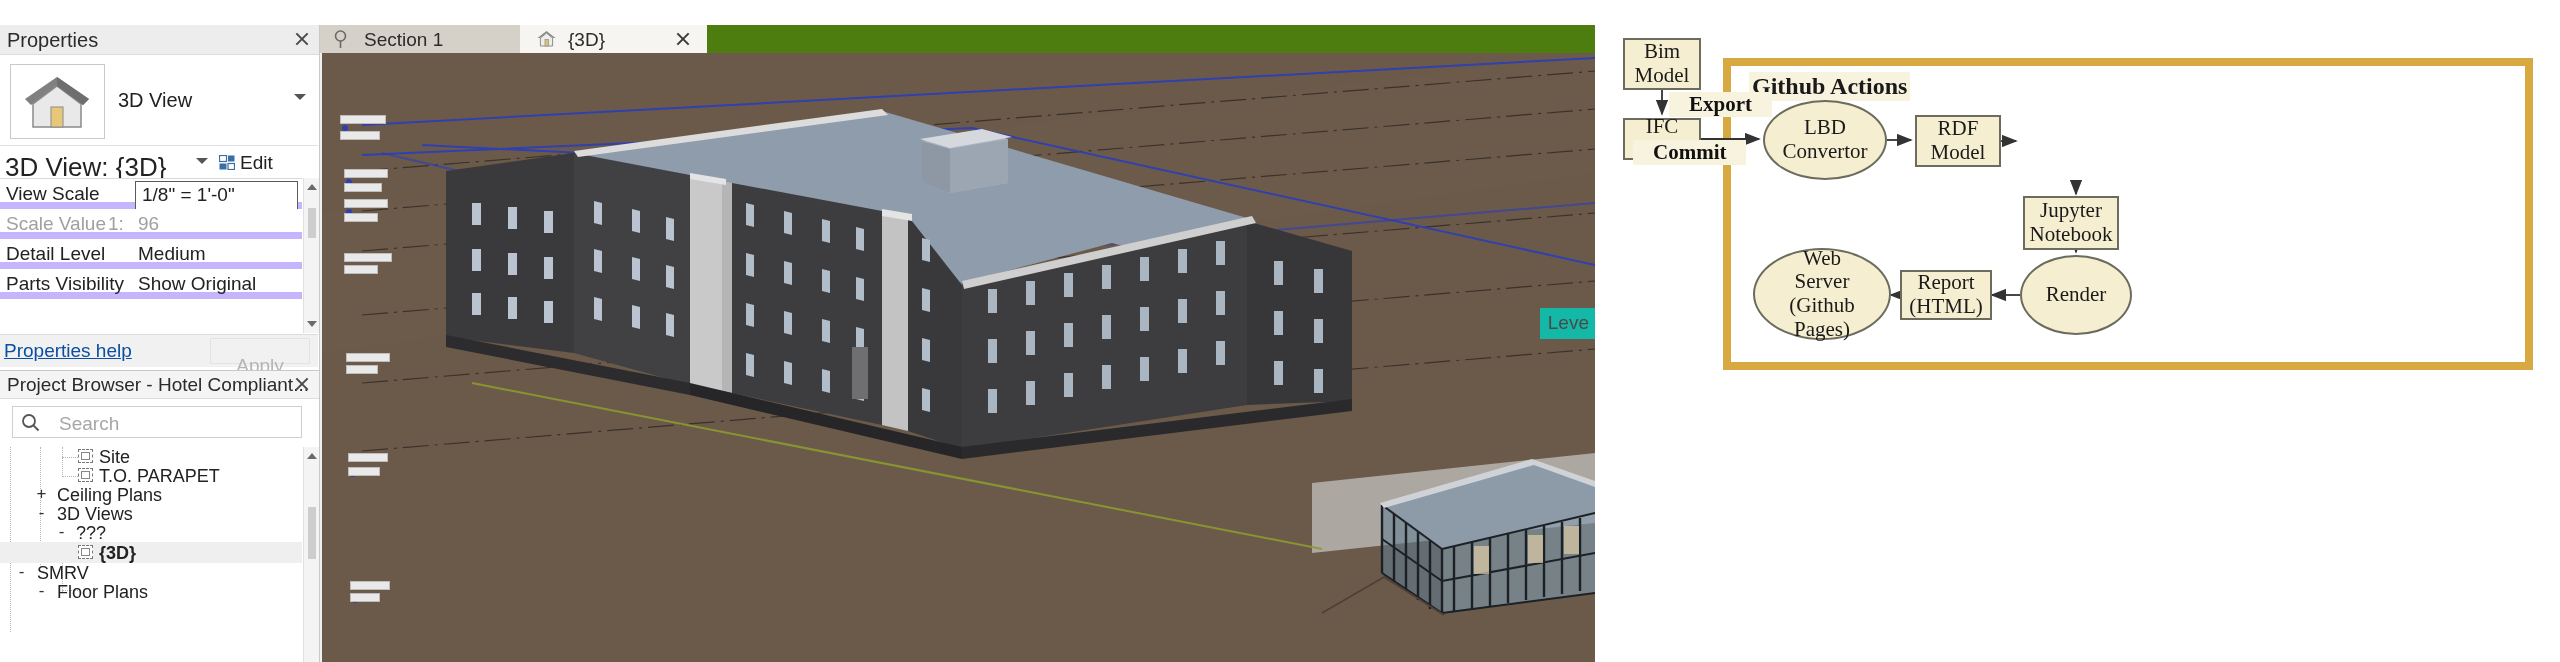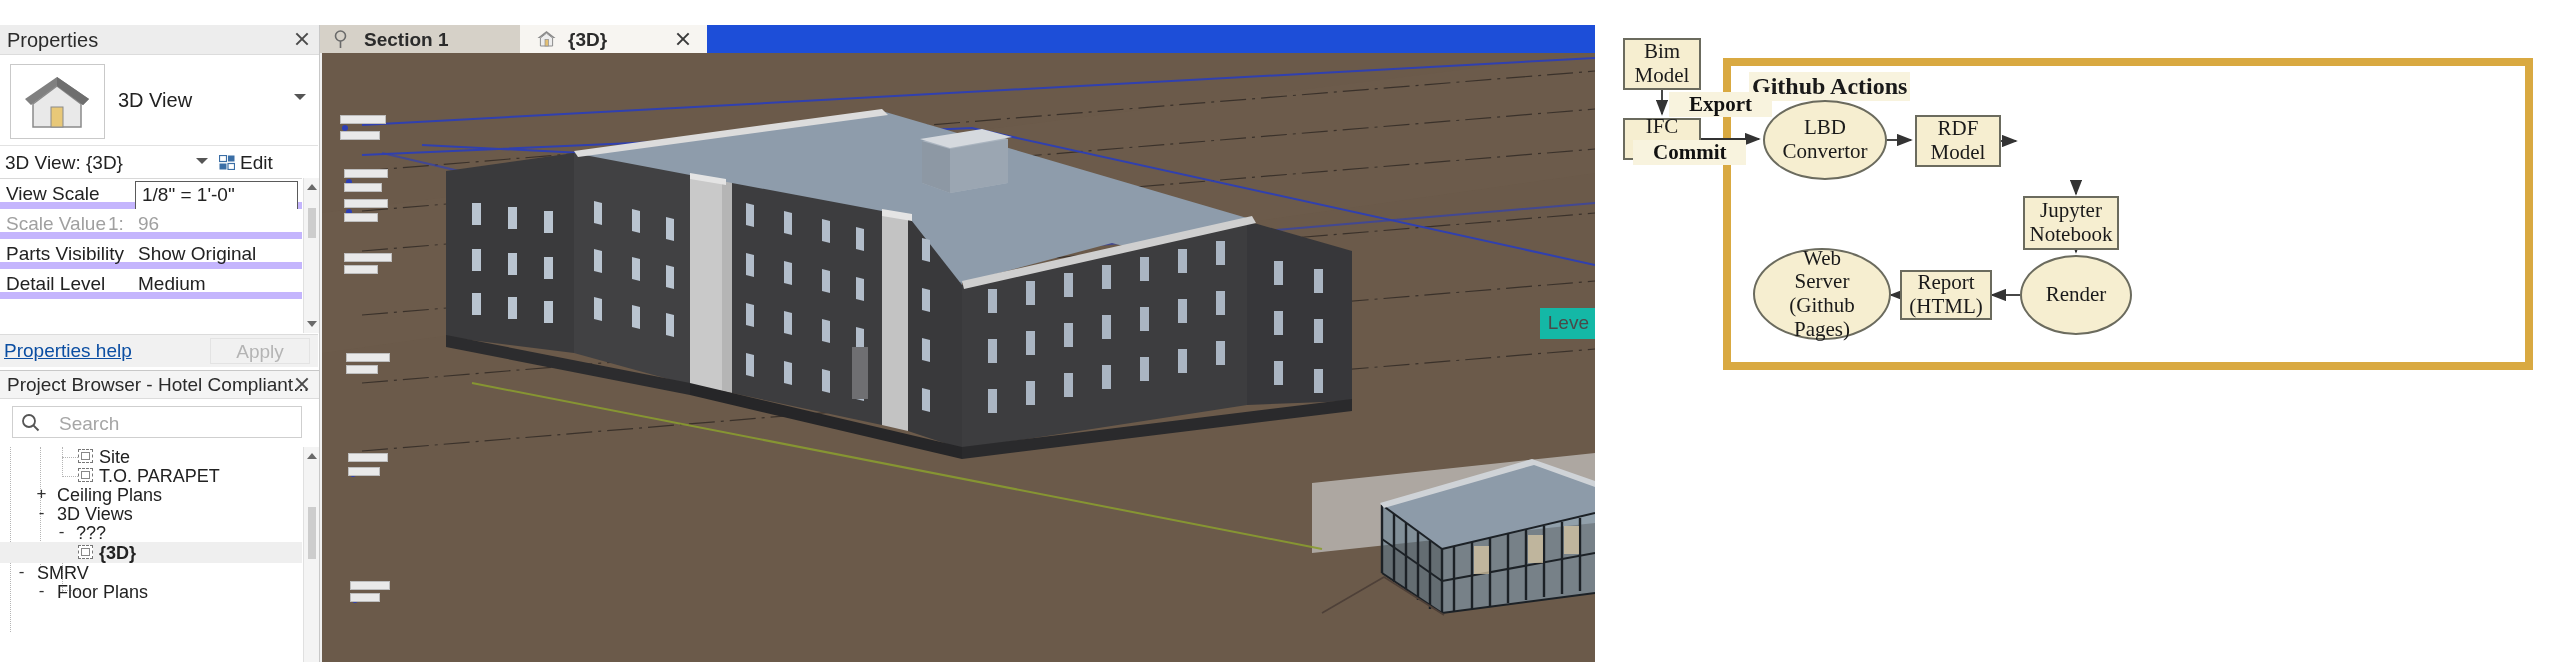--- a/index.html
+++ b/index.html
@@ -67,21 +67,21 @@
     width: 0; height: 0;
     border-left: 6px solid transparent; border-right: 6px solid transparent;
     border-top: 6px solid #555; cursor: pointer;
   }
 
   #prop-selector-row {
     position: absolute; left: 0; top: 122px; width: 318px; height: 30px;
   }
   #prop-selector {
     position: absolute; left: 5px; top: 3px; width: 205px; height: 24px;
-    font-size: 19px; color: #222; padding-top: 2px;
+    font-size: 26px; color: #222; padding-top: 2px;
     cursor: pointer;
   }
   #prop-selector-caret {
     position: absolute; left: 196px; top: 11px;
     width: 0; height: 0;
     border-left: 6px solid transparent; border-right: 6px solid transparent;
     border-top: 6px solid #555; cursor: pointer;
   }
   #edit-type-icon {
     position: absolute; left: 219px; top: 8px; width: 16px; height: 15px;
@@ -155,21 +155,21 @@
     background: #f1f1f1; border-top: 1px solid #dcdcdc;
   }
   #properties-help {
     position: absolute; left: 4px; top: 5px;
     font-size: 19px; color: #0b4ea2; text-decoration: underline; cursor: pointer;
   }
   #apply-btn {
     position: absolute; right: 8px; top: 3px;
     width: 100px; height: 26px; background: #f1f1f1;
     border: 1px solid #e3e3e3; color: #b4b4b4;
-    font-size: 19px; text-align: center; padding-top: 2px; cursor: pointer;
+    font-size: 19px; text-align: center; padding-top: 16px; cursor: pointer;
   }
 
   
   #browser {
     position: absolute; left: 0; top: 345px; width: 320px; height: 317px;
     background: #ffffff; border-right: 1px solid #c8c8c8;
     border-top: 1px solid #c8c8c8;
   }
   #browser .panel-title-bar { background: #f4f4f4; height: 28px; }
   #browser .panel-title { font-size: 19px; top: 3px; }
@@ -223,22 +223,21 @@
     background: #f4f4f4; border-left: 1px solid #e0e0e0;
   }
   #tree-scroll-thumb {
     position: absolute; left: 4px; top: 60px; width: 8px; height: 52px;
     background: #cdcdcd; cursor: pointer;
   }
 
   
   #tabbar {
     position: absolute; left: 320px; top: 0; width: 1275px; height: 28px;
-    background: #1d4ed8;
-    font-weight: bold;
+    background: #4d7c0f;
   }
   .tab {
     position: absolute; top: 0; height: 28px; cursor: pointer;
     font-size: 19px; color: #2b2b2b;
   }
   #tab-section1 { left: 0; width: 200px; background: #d6d1c8; }
   #tab-3d { left: 200px; width: 187px; background: #f7f5f1; }
   .tab .tab-label { position: absolute; top: 4px; }
   .tab-section-icon {
     position: absolute; left: 12px; top: 5px; width: 17px; height: 18px;
@@ -366,27 +365,27 @@
             <span class="pval boxed">1/8" = 1'-0"</span>
           </div>
 
           <div class="prop-row disabled">
             <span class="pname">Scale Value</span>
             <span class="pvalpre">1:</span>
             <span class="pval">96</span>
           </div>
 
           <div class="prop-row">
+            <span class="pname">Detail Level</span>
+            <span class="pval">Medium</span>
+          </div>
+
+          <div class="prop-row">
             <span class="pname">Parts Visibility</span>
             <span class="pval">Show Original</span>
-          </div>
-
-          <div class="prop-row">
-            <span class="pname">Detail Level</span>
-            <span class="pval">Medium</span>
           </div>
         </div>
 
         <div id="prop-scroll">
           <span class="sb-arrow sb-up"></span>
           <div id="prop-scroll-thumb"></div>
           <span class="sb-arrow sb-down"></span>
         </div>
 
         <div id="prop-footer">

